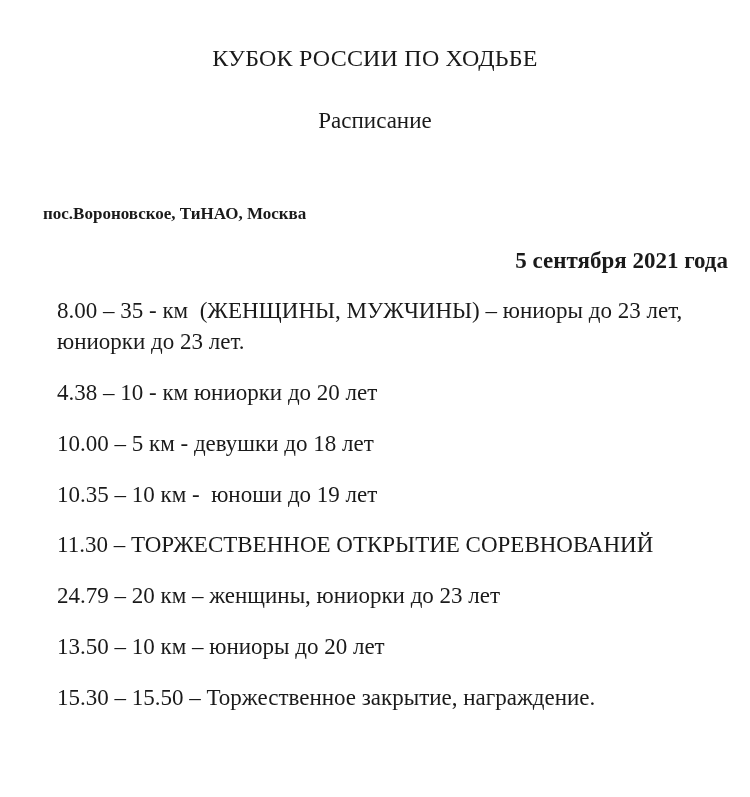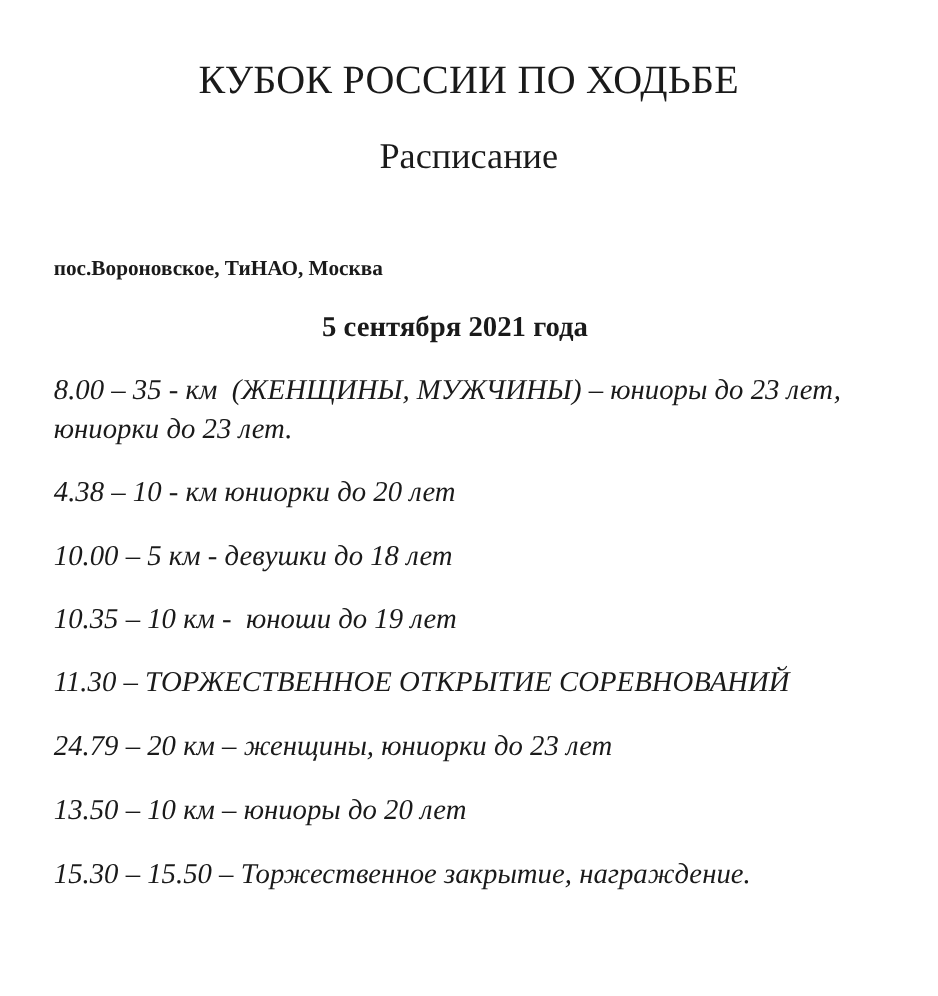--- a/index.html
+++ b/index.html
@@ -21,64 +21,63 @@
     position: relative;
     width: 750px;
     height: 797px;
     box-sizing: border-box;
     background: #ffffff;
   }
 
   
   .doc-title {
     text-align: center;
-    font-size: 32px;
+    font-size: 24px;
     line-height: 1.2;
     font-weight: 400;
     letter-spacing: 0.2px;
     margin: 0;
     padding-top: 44px;
   }
 
   .doc-subtitle {
     text-align: center;
-    font-size: 29px;
+    font-size: 23px;
     line-height: 1.2;
     font-weight: 400;
-    margin: 0;
+    margin: 8px;
     padding-top: 26px;
   }
 
   
   .location {
     font-size: 17px;
     line-height: 1.2;
     font-weight: 700;
     margin: 0;
     padding-top: 62px;
     padding-left: 43px;
   }
 
   
   .date-heading {
-    text-align: center;
+    text-align: right;
     font-size: 23px;
     line-height: 1.2;
     font-weight: 700;
     margin: 0;
     padding-top: 22px;
     padding-right: 22px;
   }
 
   
   .schedule {
     list-style: none;
     margin: 0;
-    padding: 22px 40px 0 43px;
-    font-style: italic;
+    padding: 22px 40px 0 57px;
   }
 
   .schedule-item {
     font-size: 23px;
     line-height: 1.34;
     font-weight: 400;
     margin: 0 0 20px 0;
     max-width: 672px;
     white-space: pre-wrap;
   }

